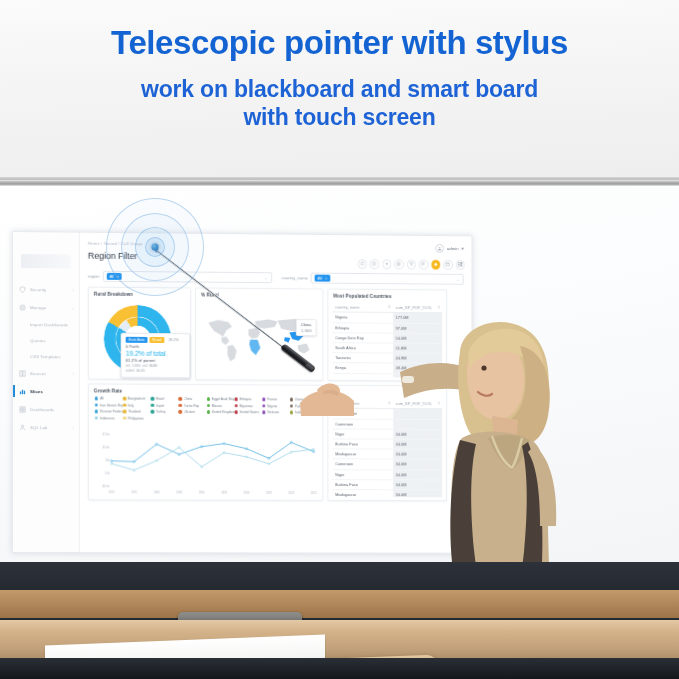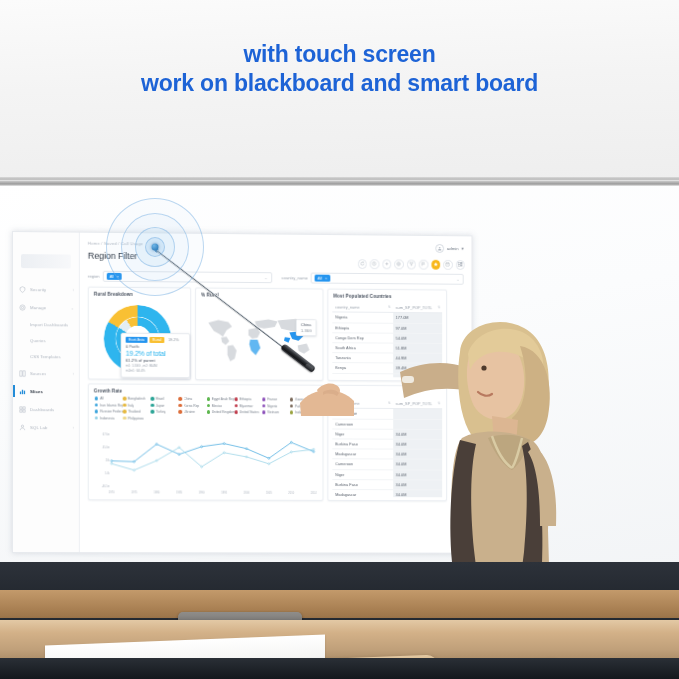--- a/index.html
+++ b/index.html
@@ -341,23 +341,24 @@
   .keys i{
     position:absolute; display:block; background:#5a5f66; border-radius:1px;
   }
 </style>
 </head>
 <body>
 
 <div id="stage">
 
   <div class="banner">
+    <div class="banner-title">Telescopic pointer with stylus</div>
     <div class="banner-sub">
+      <div>work on blackboard and smart board</div>
       <div>with touch screen</div>
-      <div>work on blackboard and smart board</div>
     </div>
   </div>
 
   <div class="board"></div>
   <div class="board-lip"></div>
 
   <div class="dash">
 
     <div class="dash-side">
       <div class="side-logo"></div>

